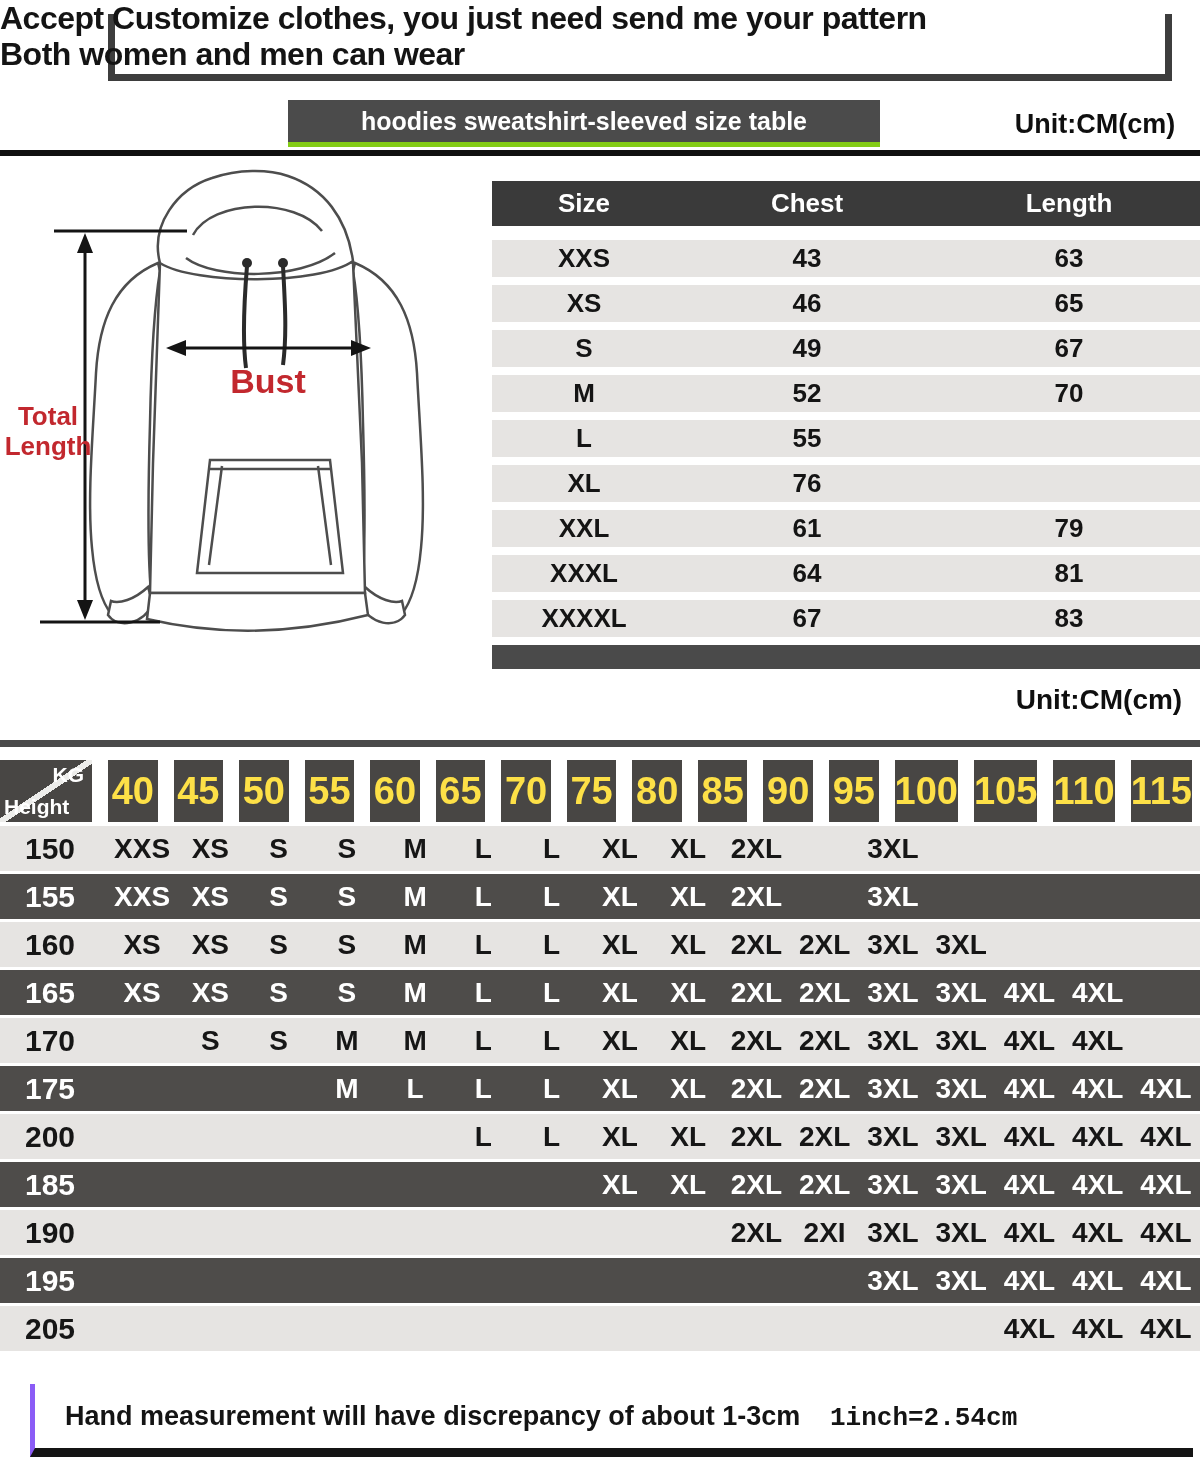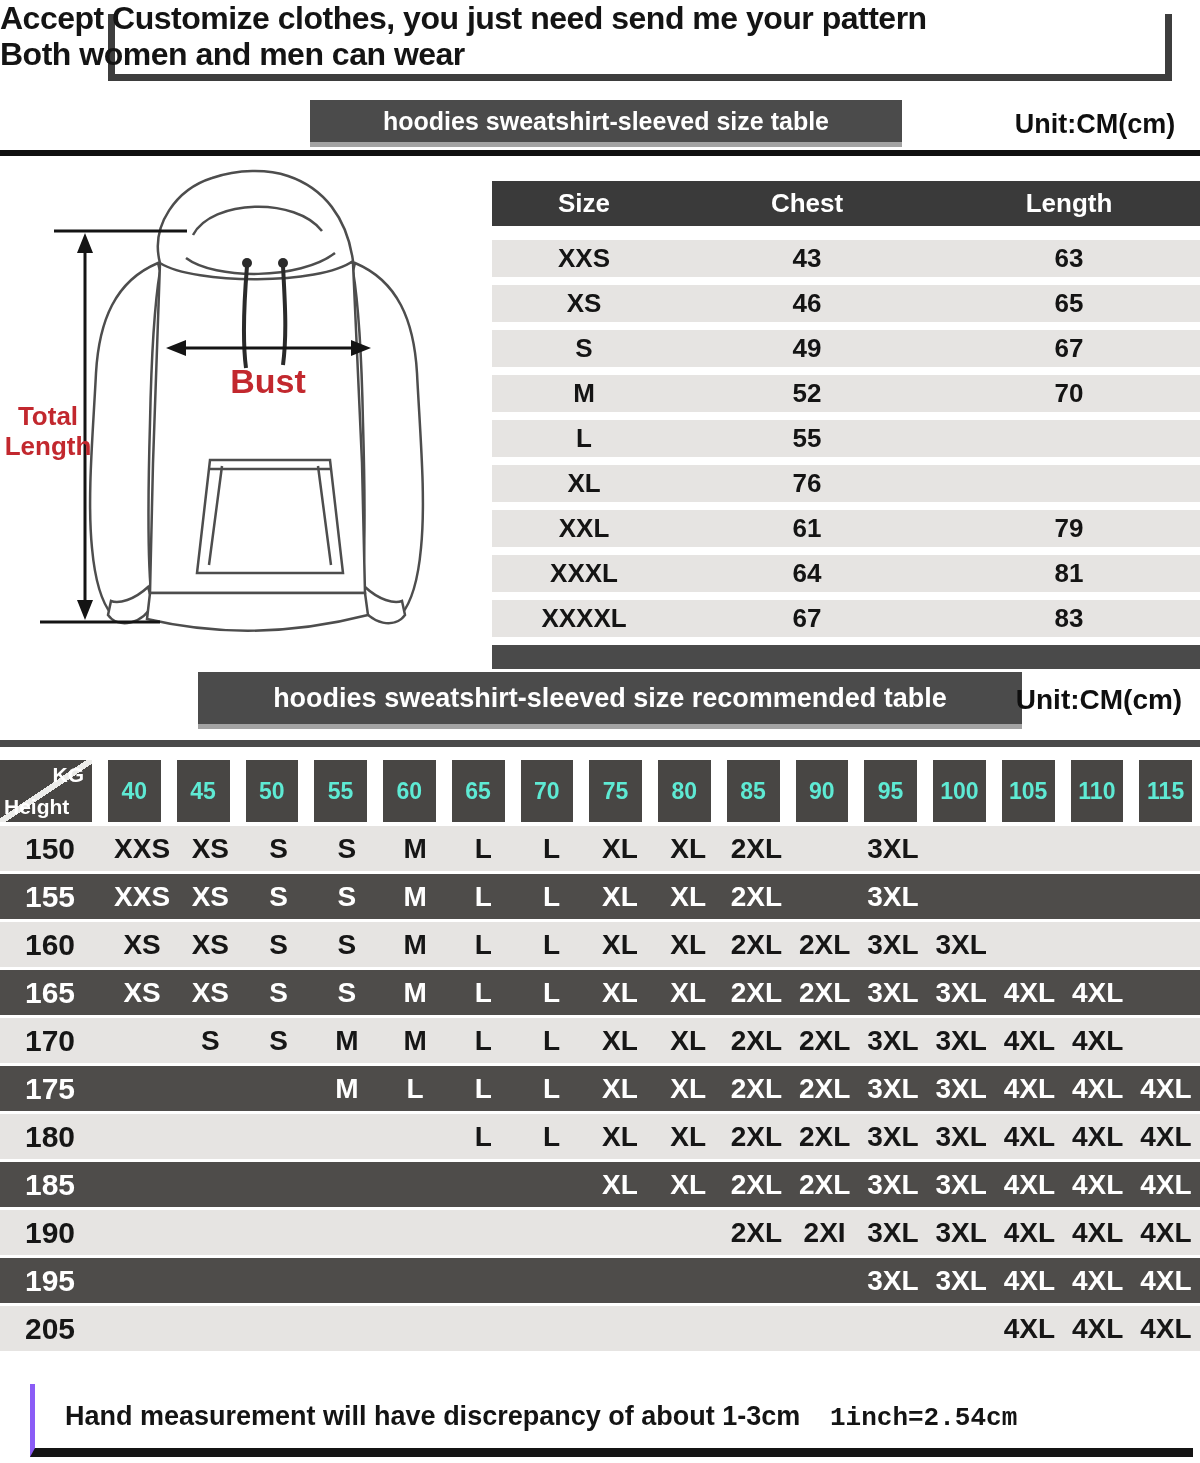--- a/index.html
+++ b/index.html
@@ -9,21 +9,21 @@
     overflow:hidden;color:#141414;
   }
   
   .hdr-bracket{position:absolute;left:108px;top:14px;width:1050px;height:60px;
     border-left:7px solid #3d3d3d;border-right:7px solid #3d3d3d;border-bottom:7px solid #3d3d3d;}
   .hdr-text{position:absolute;left:0;top:0;width:1200px;}
   .hdr-line1{font-size:32px;line-height:37px;letter-spacing:-0.5px;}
   .hdr-line2{font-size:32px;line-height:34px;letter-spacing:-0.5px;}
   
   .banner{position:absolute;background:#4b4b4b;color:#fff;text-align:center;
-    border-bottom:5px solid #a3a3a3;margin-left:22px;}
+    border-bottom:5px solid #84cc16;}
   .banner1{left:288px;top:100px;width:592px;height:42px;font-size:25px;line-height:42px;}
   .banner2{left:176px;top:672px;width:824px;height:52px;font-size:27px;line-height:52px;}
   .unit{position:absolute;font-size:27px;color:#0f0f0f;text-align:center;}
   .unit1{left:990px;top:104px;width:210px;line-height:40px;}
   .unit2{left:992px;top:680px;width:214px;line-height:40px;font-size:28px;}
   .divider1{position:absolute;left:0;top:150px;width:1200px;height:6px;background:#101010;}
   .divider2{position:absolute;left:0;top:740px;width:1200px;height:7px;background:#4a4a4a;}
   
   .diagram{position:absolute;left:0;top:163px;width:480px;height:497px;}
   
@@ -37,21 +37,21 @@
   .scell:nth-child(2){width:37%;}
   .scell:nth-child(3){width:37%;}
   .st-footerbar{height:24px;background:#4a4a4a;}
   
   .matrix{position:absolute;left:0;top:760px;width:1200px;}
   .m-head{display:flex;height:62px;margin-bottom:4px;}
   .corner{width:92px;margin-right:8px;position:relative;color:#fff;
     background:linear-gradient(to bottom right,rgba(0,0,0,0) 47%,#ededeb 47%,#ededeb 53%,rgba(0,0,0,0) 53%),#484644;}
   .corner .kg{position:absolute;top:3px;right:8px;font-size:21px;}
   .corner .hlabel{position:absolute;bottom:3px;left:4px;font-size:21px;}
-  .wcell{flex:1;margin:0 8px;background:#484644;color:#5eead4;font-size:23px;
+  .wcell{flex:1;margin:0 8px;background:#484644;color:#fde047;font-size:38px;
     line-height:62px;text-align:center;}
   .mrow{display:flex;height:45px;margin-bottom:3px;}
   .mrow.light{background:#e6e4e2;color:#161616;}
   .mrow.dark{background:#4e4c4a;color:#fff;}
   .hcell{width:100px;margin-right:8px;font-size:30px;line-height:45px;text-align:center;}
   .vcell{flex:1;margin:0 5px;font-size:28px;line-height:45px;text-align:center;white-space:nowrap;}
   
   .footer-box{position:absolute;left:30px;top:1384px;width:1158px;height:64px;
     border-left:5px solid #8b5cf6;border-bottom:9px solid #141414;}
   .footer-note{position:absolute;left:30px;top:17px;font-size:27px;}
@@ -162,21 +162,20 @@
         </div>
         <div class="srow">
           <div class="scell">XXXXL</div>
           <div class="scell">67</div>
           <div class="scell">83</div>
         </div>
       </div>
     <div class="st-footerbar"></div>
   </div>
 
-  <div class="banner banner2">hoodies sweatshirt-sleeved size recommended table</div>
   <div class="unit unit2">Unit:CM(cm)</div>
   <div class="divider2"></div>
 
   <div class="matrix">
     <div class="m-head">
       <div class="corner">
         <span class="kg">KG</span>
         <span class="hlabel">Height</span>
       </div>
 
@@ -291,21 +290,21 @@
           <div class="vcell">XL</div>
           <div class="vcell">2XL</div>
           <div class="vcell">2XL</div>
           <div class="vcell">3XL</div>
           <div class="vcell">3XL</div>
           <div class="vcell">4XL</div>
           <div class="vcell">4XL</div>
           <div class="vcell">4XL</div>
         </div>
         <div class="mrow light">
-          <div class="hcell">180</div>
+          <div class="hcell">200</div>
           <div class="vcell"></div>
           <div class="vcell"></div>
           <div class="vcell"></div>
           <div class="vcell"></div>
           <div class="vcell"></div>
           <div class="vcell">L</div>
           <div class="vcell">L</div>
           <div class="vcell">XL</div>
           <div class="vcell">XL</div>
           <div class="vcell">2XL</div>

